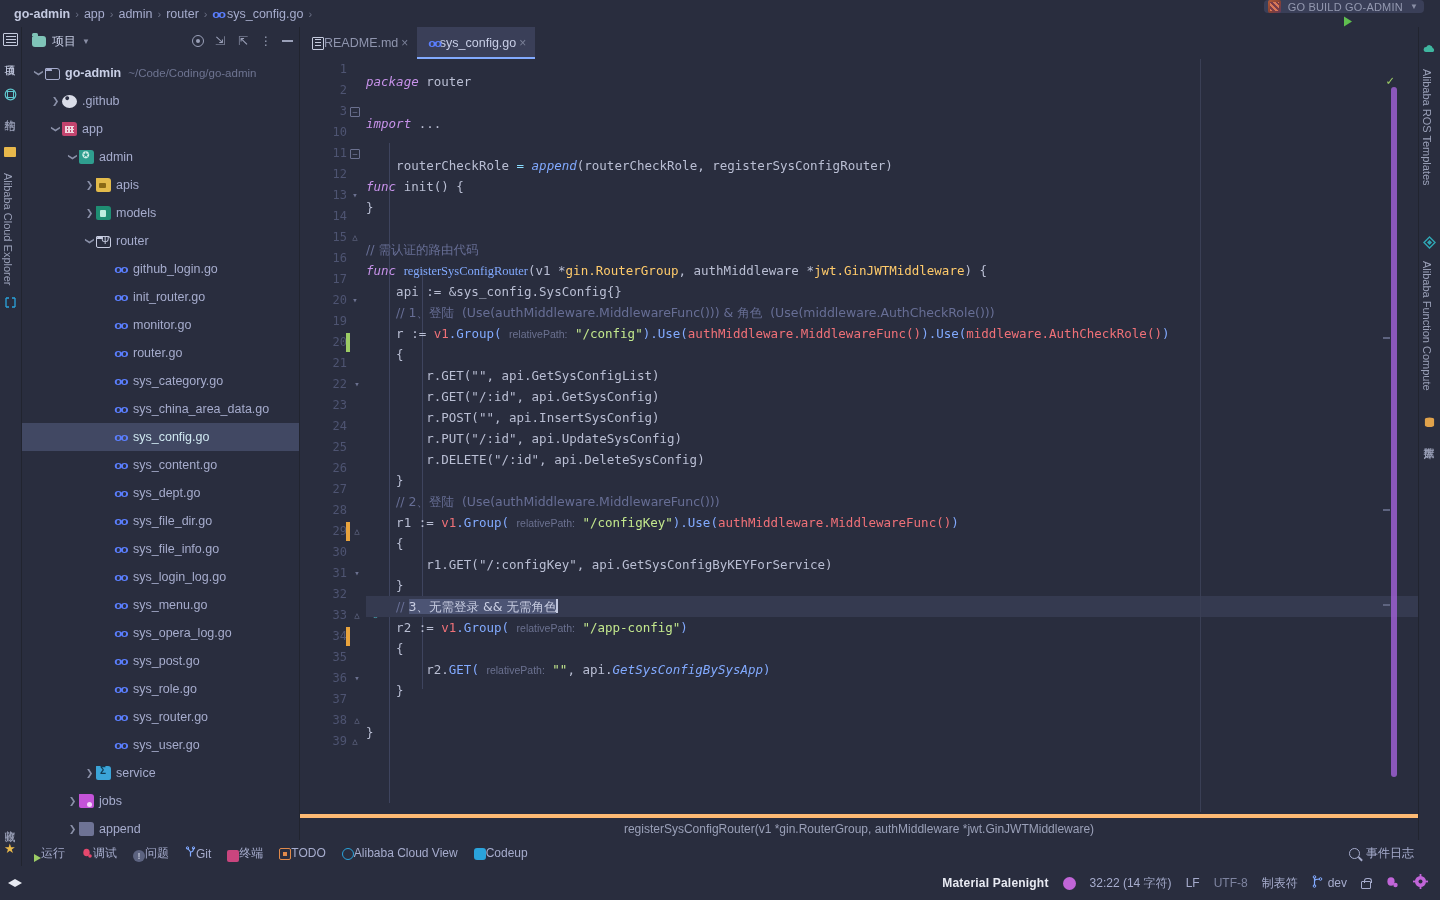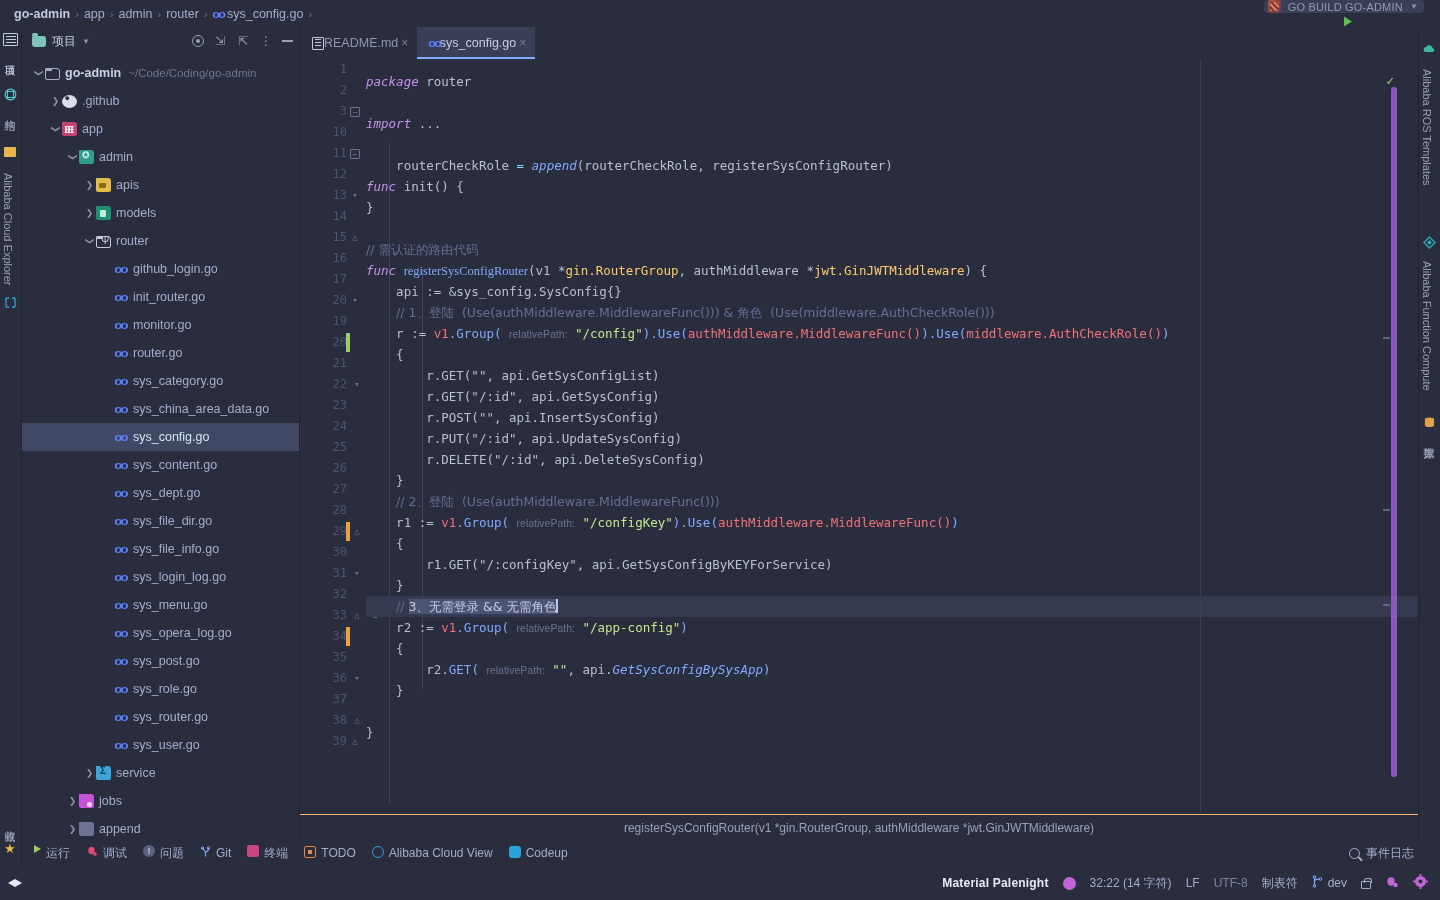--- a/index.html
+++ b/index.html
@@ -257,30 +257,30 @@
     position: absolute; right: 21px; top: 28px; width: 6px; height: 690px;
     background: #9B5FD0; border-radius: 3px; opacity: .85;
   }
   .mark-check { position: absolute; right: 24px; top: 14px; color: #9CCC65; font-size: 13px; }
   .mark-tick { position: absolute; right: 28px; width: 7px; height: 2px; background: #5E6480; }
 
   .breadcrumb-bot {
     position: absolute; left: 0; bottom: 0; width: 100%; height: 26px;
     display: flex; align-items: center; justify-content: center;
     font-size: 12px; color: #9AA0B8;
-    border-top: 1px solid #fdba74;
+    border-top: 4px solid #fdba74;
   }
 
   
   .bottombar {
     position: absolute; left: 22px; bottom: 34px; right: 0; height: 26px;
     display: flex; align-items: center; gap: 16px; padding-left: 12px;
     font-size: 12px; color: #A6ACCD;
   }
-  .bb-item { display: flex; align-items: flex-start; gap: 5px; cursor: pointer; white-space:nowrap; }
+  .bb-item { display: flex; align-items: flex-end; cursor: pointer; white-space:nowrap; }
   .sq { width: 12px; height: 12px; border-radius: 2px; flex:0 0 12px; position:relative;}
   .sq.pink { background: #C9457E; }
   .sq.orange { border: 1.4px solid #E08A4B; }
   .sq.orange:after{content:"";position:absolute;left:2.5px;top:2.5px;width:4px;height:4px;background:#E08A4B;}
   .sq.blue { background: #2AA3DB; border-radius: 3px; }
   .circ-b { width:12px;height:12px;border-radius:50%;border:1.5px solid #2AA3DB; flex:0 0 12px;}
   .play-sm { width:0;height:0;border-left:7px solid #9CCC65;border-top:4.5px solid transparent;border-bottom:4.5px solid transparent;}
   .warn-c { width:12px;height:12px;border-radius:50%;background:#5C6380;color:#E5E9F5;font-size:9px;display:flex;align-items:center;justify-content:center;flex:0 0 12px;}
   .gitfork { color:#82AAFF; font-size:12px; }
 

